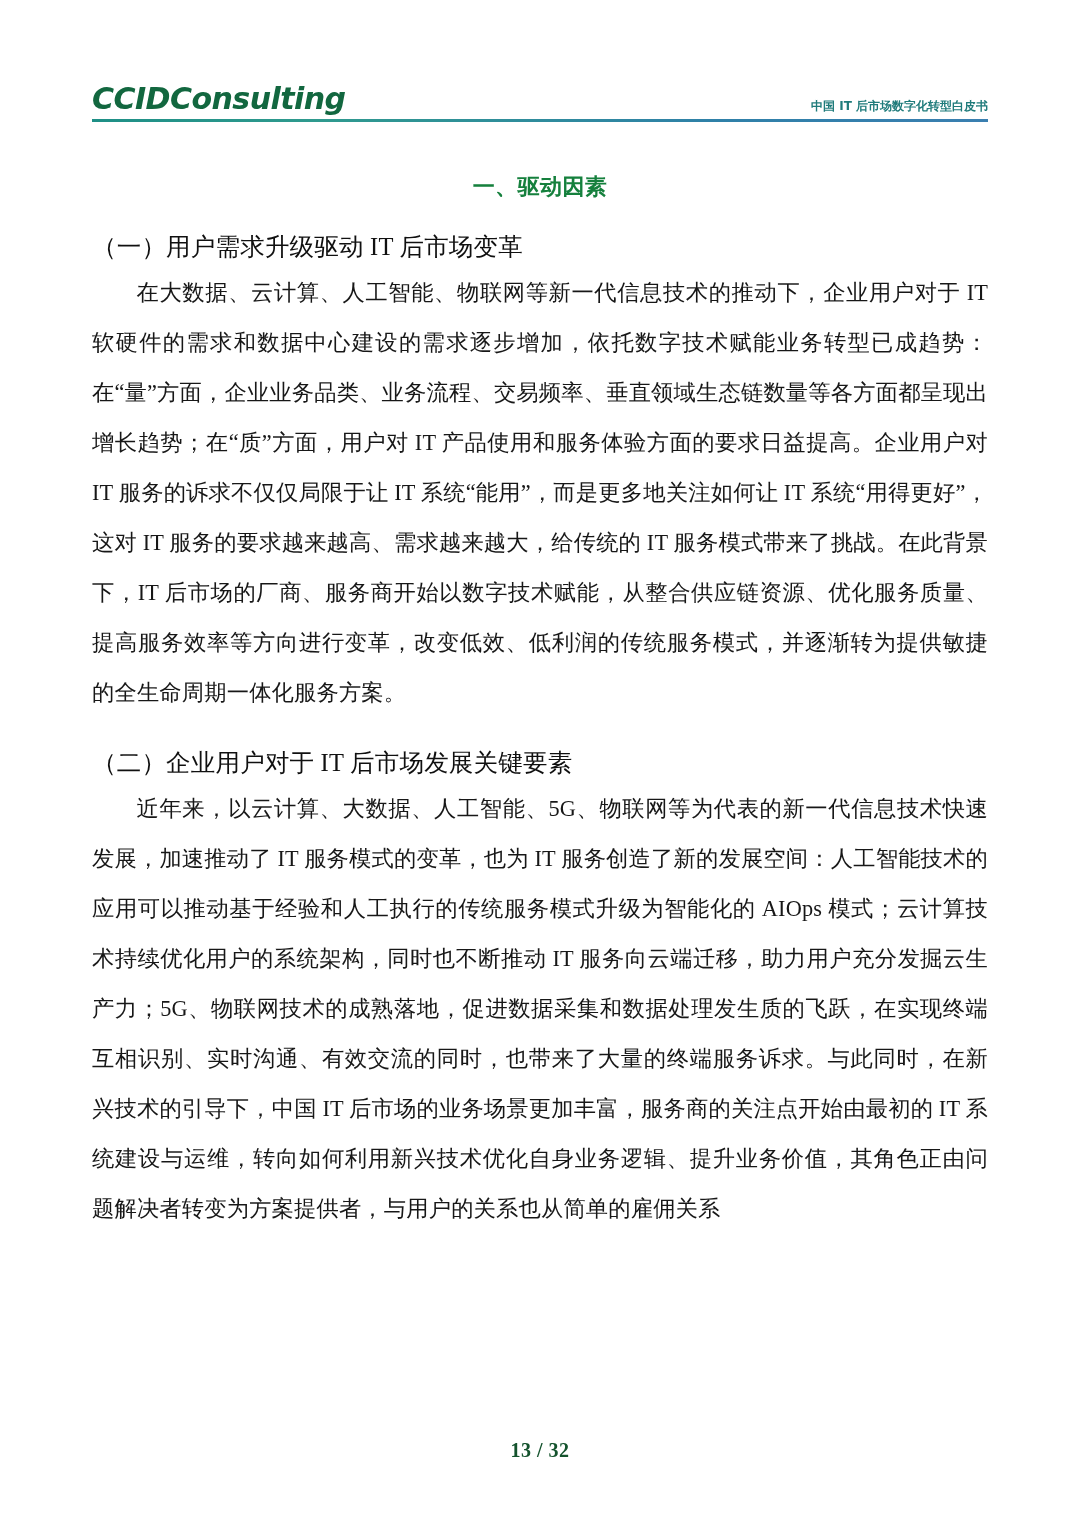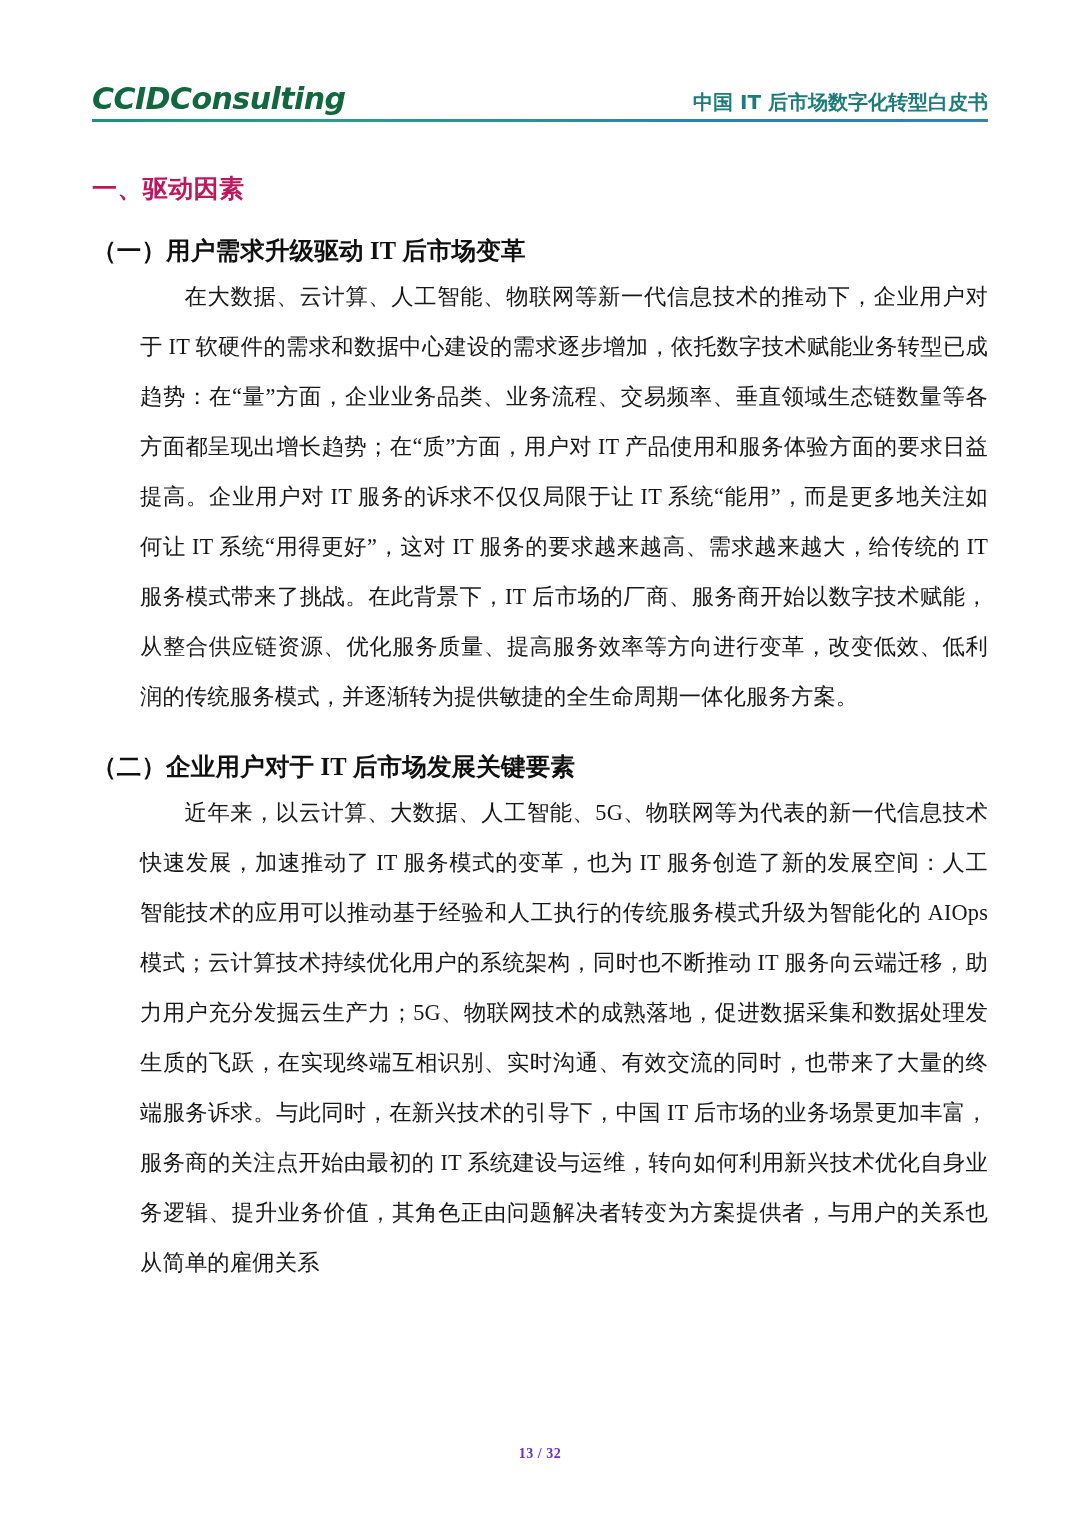--- a/index.html
+++ b/index.html
@@ -43,21 +43,21 @@
     font-size: 31px;
     letter-spacing: -0.6px;
     color: #12673f;
     line-height: 1;
     white-space: nowrap;
     transform: scaleX(0.97);
     transform-origin: left bottom;
   }
   .header-title {
     font-family: "DejaVu Sans", "Liberation Sans", sans-serif;
-    font-size: 20px;
+    font-size: 12px;
     font-weight: 600;
     color: #1f7b7b;
     line-height: 1;
     white-space: nowrap;
     padding-bottom: 2px;
     margin-top: 36px;
   }
   .header-rule {
     margin-top: 5px;
     height: 3px;
@@ -80,30 +80,31 @@
     text-align: center;
     letter-spacing: 0.5px;
     color: #101010;
     margin: 22px 0 0 0;
     line-height: 1.3;
   }
 
   .h1 {
     font-family: "DejaVu Sans", "Liberation Sans", sans-serif;
     font-weight: bold;
-    font-size: 25px;
-    color: #be185d;
+    font-size: 22px;
+    color: #15803d;
     margin: 32px 0 0 0;
     line-height: 1.35;
     letter-spacing: 0.4px;
+    text-align: center;
   }
 
   .h2 {
     font-family: "Liberation Serif", "DejaVu Serif", serif;
-    font-weight: bold;
+    font-weight: normal;
     font-size: 24.5px;
     color: #101010;
     margin: 28px 0 0 0;
     line-height: 1.4;
     letter-spacing: 0.2px;
   }
 
   p.body {
     font-family: "Liberation Serif", "DejaVu Serif", serif;
     font-size: 22.3px;
@@ -112,36 +113,35 @@
     margin: 8px 0 0 0;
     text-align: justify;
     text-justify: inter-character;
     text-indent: 2em;
     letter-spacing: 0.15px;
     -webkit-hyphens: none;
     hyphens: none;
   }
   p.body.tight-lead {
     margin-top: 4px;
-    margin-left: 48px;
   }
 
   
   .page-footer {
     position: absolute;
     left: 0;
     right: 0;
     bottom: 44px;
     text-align: center;
   }
   .page-number {
     font-family: "Liberation Serif", "DejaVu Serif", serif;
     font-weight: bold;
-    font-size: 14px;
-    color: #6d28d9;
+    font-size: 20px;
+    color: #14532d;
     letter-spacing: 0.5px;
   }
 </style>
 </head>
 <body>
 
 <div id="page">
 
   <div class="page-header">
     <div class="header-row">

